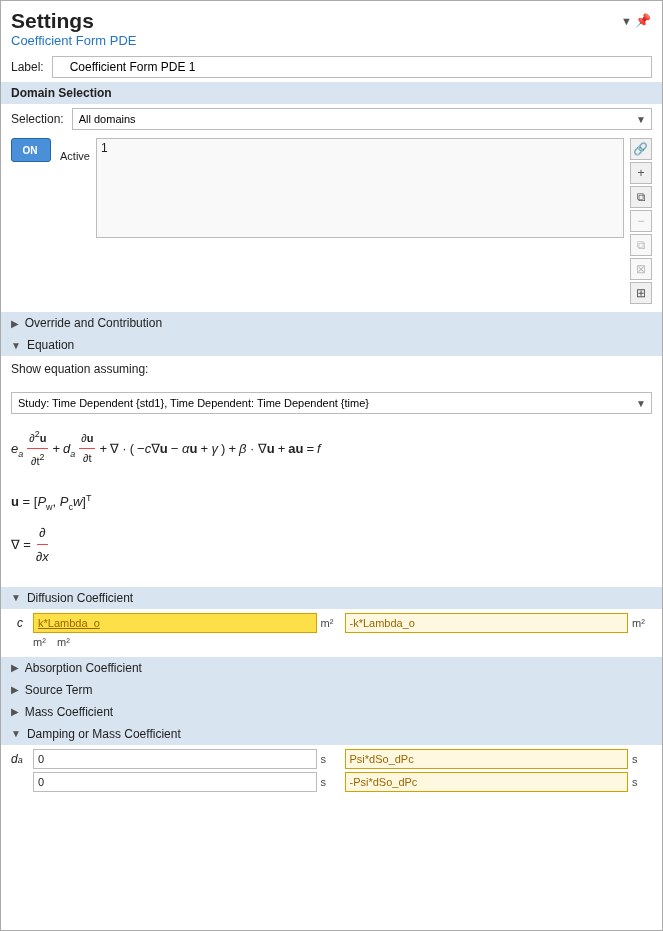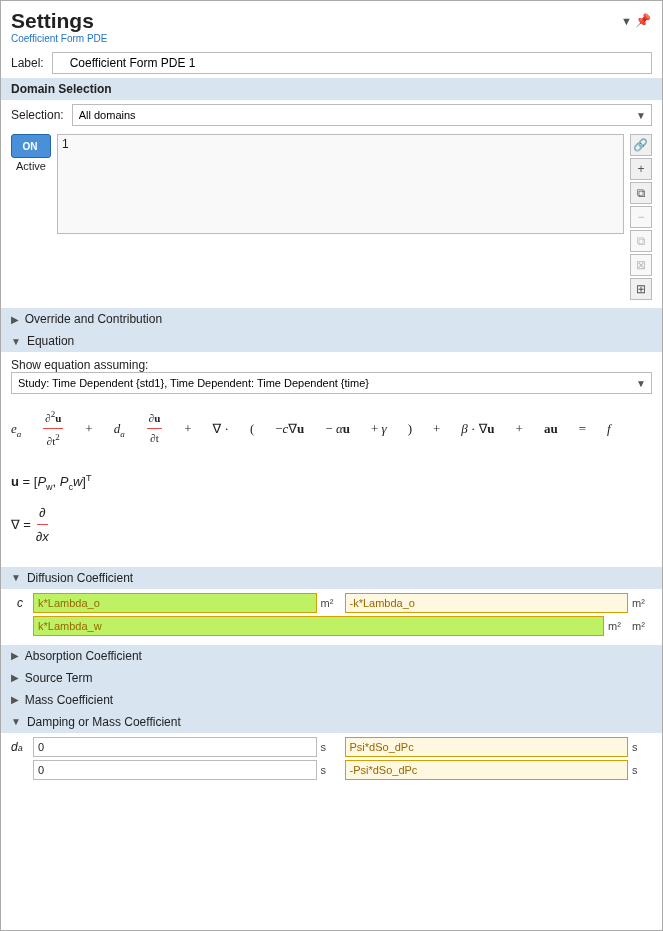--- a/index.html
+++ b/index.html
@@ -18,21 +18,21 @@
       display: flex;
       align-items: flex-start;
       justify-content: space-between;
     }
     .header-left h1 {
       font-size: 21px;
       font-weight: bold;
       color: #222;
     }
     .header-left h2 {
-      font-size: 10px;
+      font-size: 13px;
       color: #2475c4;
       font-weight: normal;
     }
     .header-right {
       display: flex;
       gap: 4px;
       align-items: center;
       margin-top: 4px;
     }
     .label-row {
@@ -71,23 +71,23 @@
       white-space: nowrap;
     }
     .domain-list-area {
       display: flex;
       align-items: flex-start;
       padding: 4px 10px 8px 10px;
       gap: 6px;
     }
     .active-button-area {
       display: flex;
-      flex-direction: column;
-      align-items: center;
-      gap: 2px;
+      flex-direction: row;
+      align-items: flex-end;
+      gap: 9px;
     }
     .on-button {
       background: #4a90d9;
       border: 1px solid #2266aa;
       border-radius: 3px;
       width: 40px;
       height: 24px;
       display: flex;
       align-items: center;
       justify-content: center;
@@ -153,21 +153,21 @@
     .triangle {
       font-size: 10px;
       color: #555;
     }
     .equation-section {
       padding: 6px 10px;
     }
     .show-eq-label {
       font-size: 12px;
       color: #222;
-      margin-bottom: 0;
+      margin-bottom: 16px;
     }
     .equation-display {
       font-size: 13px;
       padding: 4px 0 8px 0;
       line-height: 1.8;
     }
     .eq-line {
       display: flex;
       align-items: baseline;
       flex-wrap: wrap;
@@ -202,26 +202,27 @@
       color: #222;
     }
     .coeff-row {
       display: flex;
       align-items: center;
       gap: 4px;
       margin-bottom: 3px;
     }
     .coeff-input-yellow {
       border: 1px solid #d4a000;
-      background: #bef264;
+      background: #fde047;
       padding: 2px 4px;
       font-size: 11px;
       height: 20px;
       flex: 1;
       color: #996600;
+      text-decoration: underline;
     }
     .coeff-input-white {
       border: 1px solid #bbb;
       background: #fff;
       padding: 2px 4px;
       font-size: 11px;
       height: 20px;
       flex: 1;
       color: #222;
     }
@@ -361,21 +362,21 @@
   <div class="show-eq-label">Show equation assuming:</div>
   <div class="dropdown-wrapper" style="margin-bottom:8px;">
     <select style="width:100%;border:1px solid #bbb;padding:2px 20px 2px 6px;font-size:11px;height:22px;background:#fff;">
       <option>Study: Time Dependent {std1}, Time Dependent: Time Dependent {time}</option>
     </select>
     <span class="dropdown-arrow">▼</span>
   </div>
 
   <div class="equation-display">
 
-    <div class="eq-line" style="align-items:center;flex-wrap:wrap;gap:21px;font-size:13px;font-family:Liberation Serif, serif;">
+    <div class="eq-line" style="align-items:center;flex-wrap:wrap;gap:3px;font-size:13px;">
       <span style="font-style:italic;">e<sub style="font-size:9px;">a</sub></span>
       <span>
         <span class="math-frac">
           <span class="num">∂<sup style="font-size:9px;">2</sup><b>u</b></span>
           <span class="den">∂t<sup style="font-size:9px;">2</sup></span>
         </span>
       </span>
       <span>+</span>
       <span style="font-style:italic;text-align:right;">d<sub style="font-size:9px;">a</sub></span>
       <span>
@@ -426,21 +427,20 @@
     <div style="flex:1;">
 
       <div class="coeff-row">
         <input class="coeff-input-yellow" type="text" value="k*Lambda_o" style="">
         <span class="unit-label">m²</span>
         <input class="coeff-input-yellow-right" type="text" value="-k*Lambda_o" style="">
         <span class="unit-label">m²</span>
       </div>
 
       <div class="coeff-row">
-        <input class="coeff-input-yellow" type="text" value="k*Lambda_w" style="">
         <span class="unit-label">m²</span>
         <span class="unit-label">m²</span>
       </div>
     </div>
   </div>
 </div>
 
 <div class="collapsible-header">
   <span class="triangle">▶</span>
   <span>Absorption Coefficient</span>

